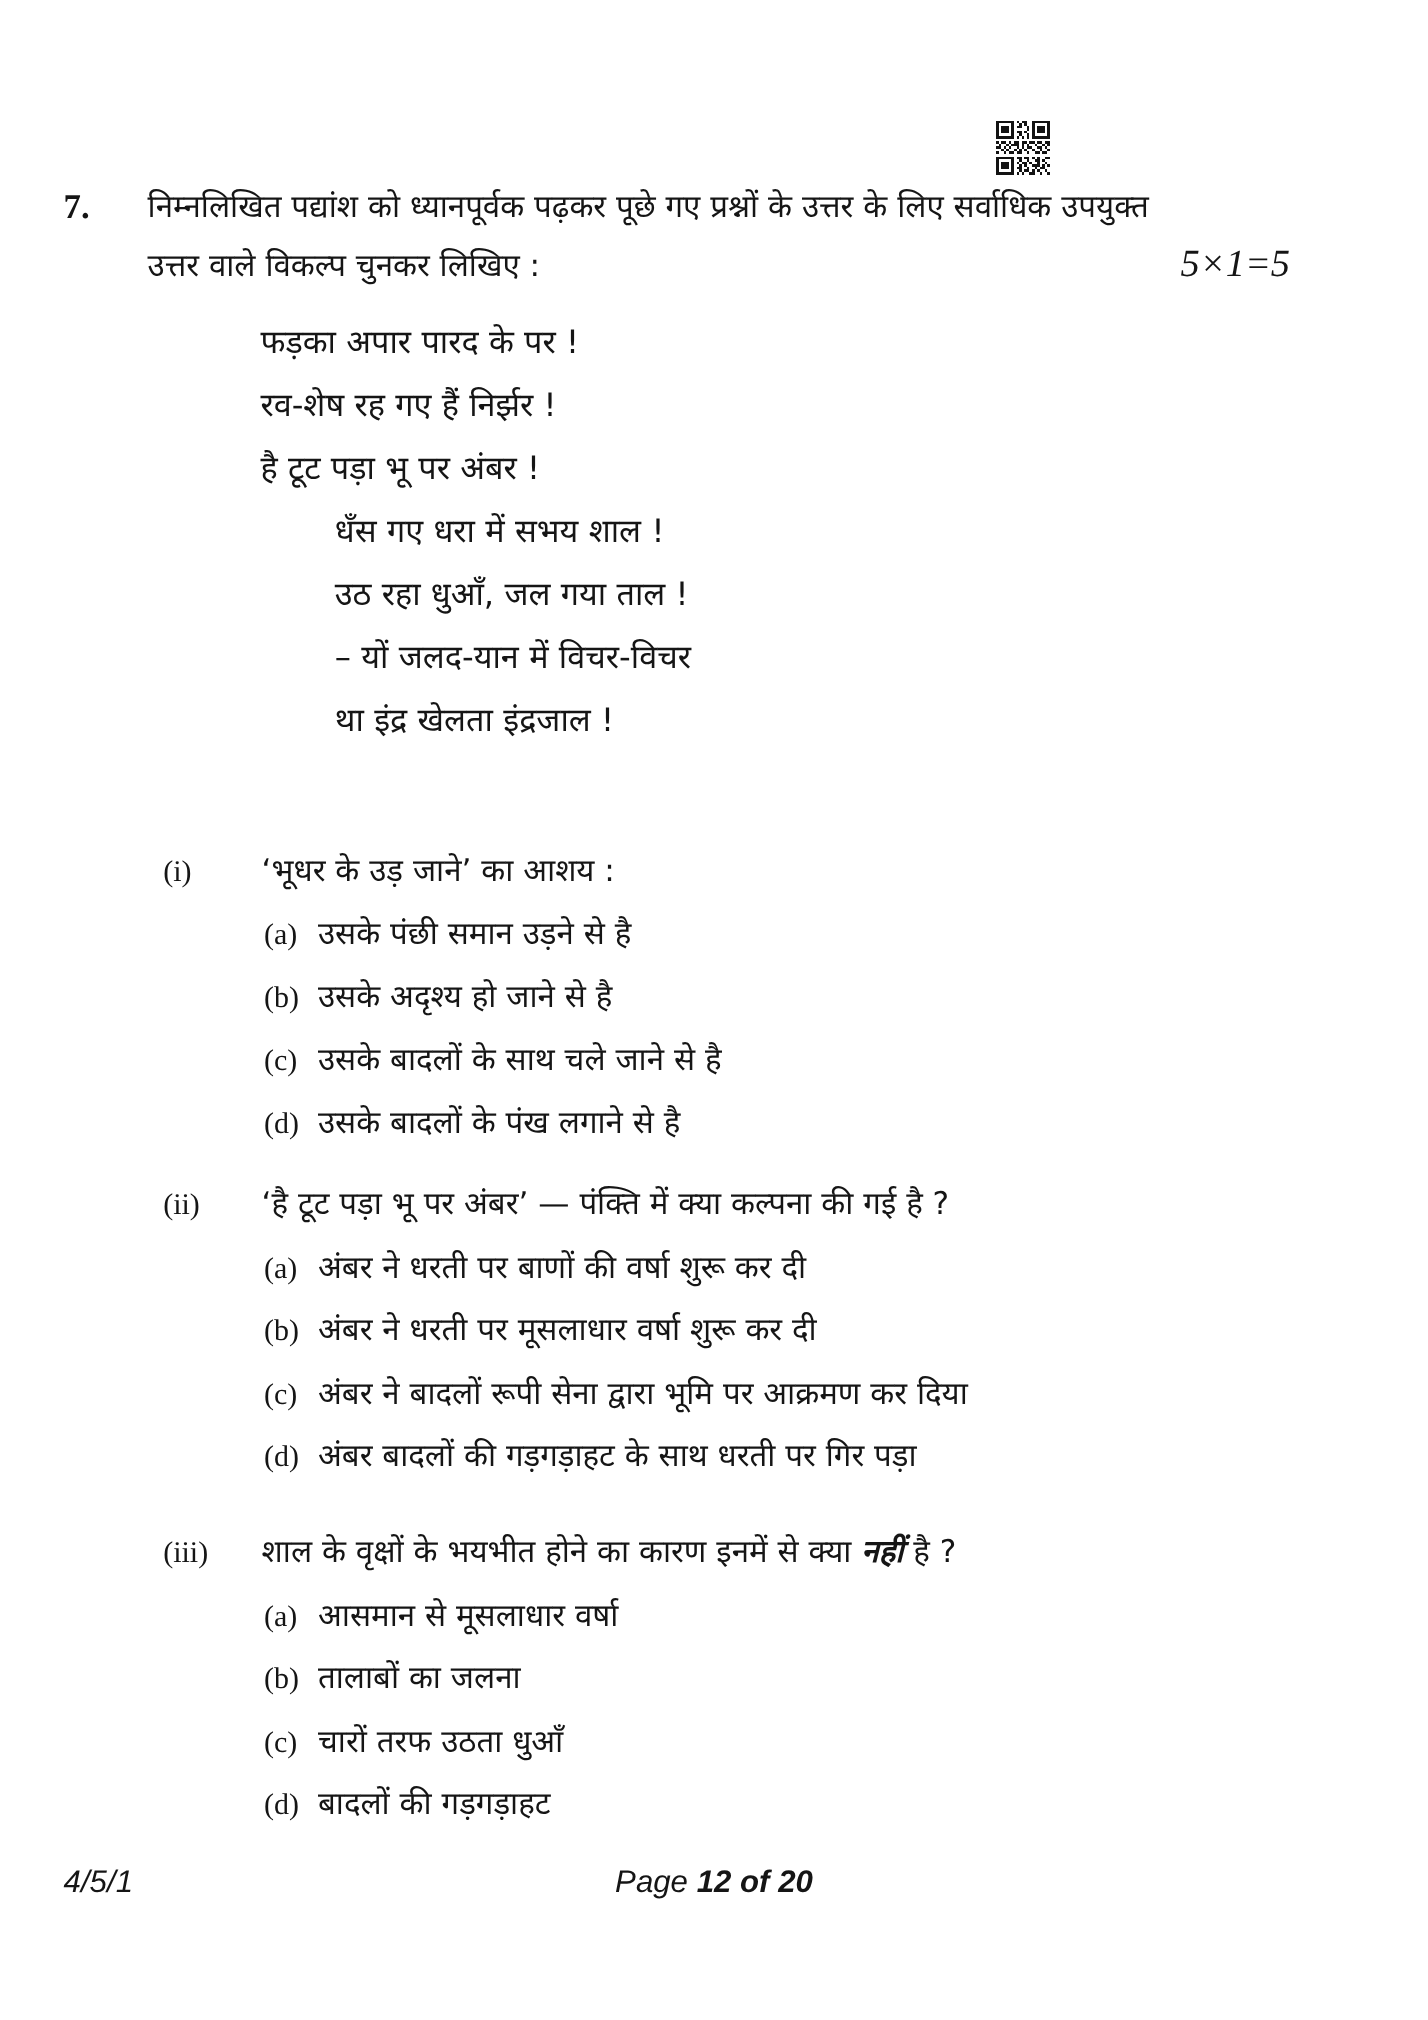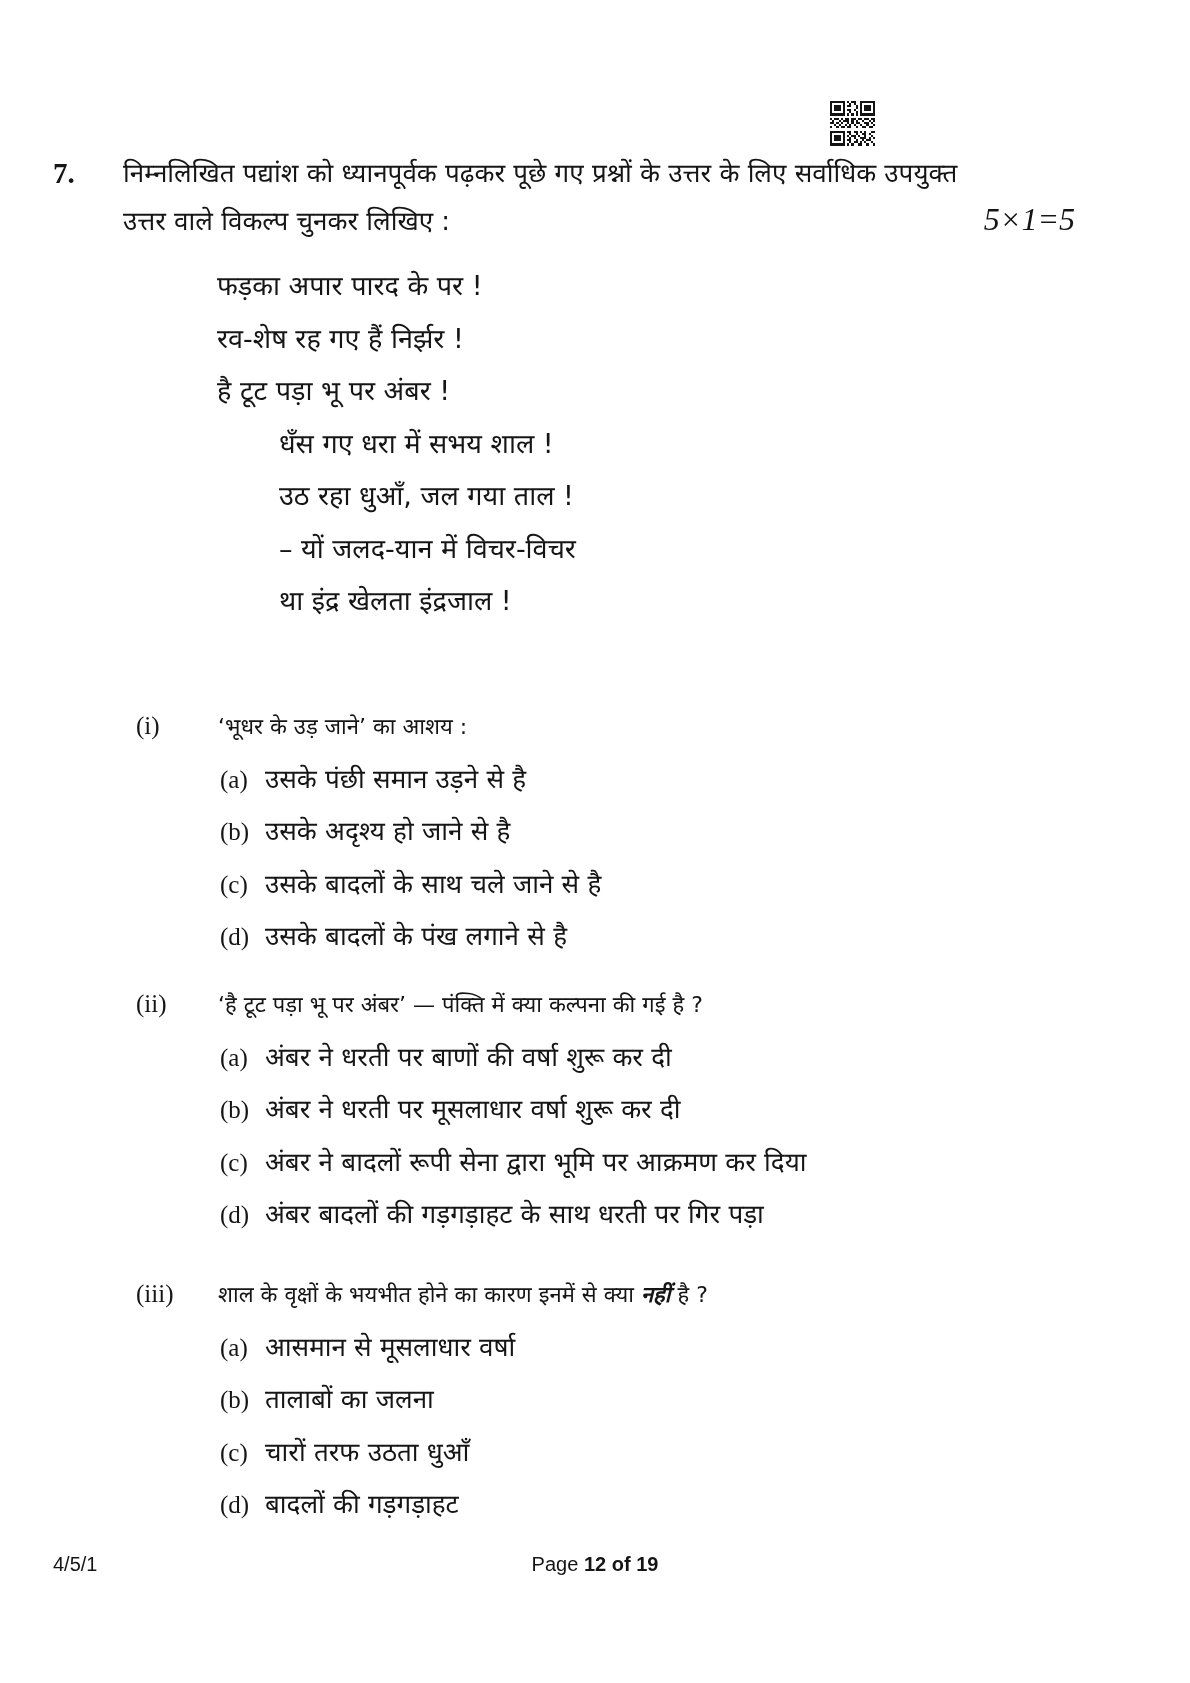--- a/index.html
+++ b/index.html
@@ -40,33 +40,33 @@
   
   .subq { position: absolute; left: 53px; width: 1022px; }
   .subq-1 { top: 700px; }
   .subq-2 { top: 978px; }
   .subq-3 { top: 1268px; }
   .subq-head { height: 52.5px; line-height: 52.5px; padding-left: 83px; white-space: nowrap; }
   .subq-label {
     display: inline-block; width: 82px;
     font-family: "Liberation Serif", serif; font-size: 25px;
   }
-  .subq-text { font-size: 22px; }
+  .subq-text { font-size: 26px; }
   .subq-text .emph { font-weight: bold; font-style: italic; }
   .opt-row { height: 52.5px; line-height: 52.5px; padding-left: 167px; white-space: nowrap; }
   .opt-label {
     display: inline-block; width: 45px;
     font-family: "Liberation Serif", serif; font-size: 25px;
   }
   .opt-text { font-size: 26px; }
 
   
   .footer {
     position: absolute; top: 1553px; left: 0; width: 100%; height: 40px;
-    font-family: "Liberation Sans", sans-serif; font-size: 20px;
+    font-family: "Liberation Sans", sans-serif; font-size: 26px; font-style: italic;
   }
   .footer-code { position: absolute; left: 53px; top: 0; }
   .footer-page { position: absolute; left: 0; right: 0; top: 0; text-align: center; }
   .footer-page b { font-weight: bold; text-align: right; }
 </style>
 </head>
 <body>
 
 <div class="page">
 
@@ -156,17 +156,17 @@
       <span class="opt-label">(d)</span><span class="opt-text">बादलों की गड़गड़ाहट</span>
     </div>
   </div>
 
   <div class="footer">
     <span class="footer-code">4/5/1</span>
     <span class="footer-page">
       <span>Page</span>
       <b>12</b>
       <b>of</b>
-      <b>19</b>
+      <b>20</b>
     </span>
   </div>
 
 </div>
 
 </body></html>

